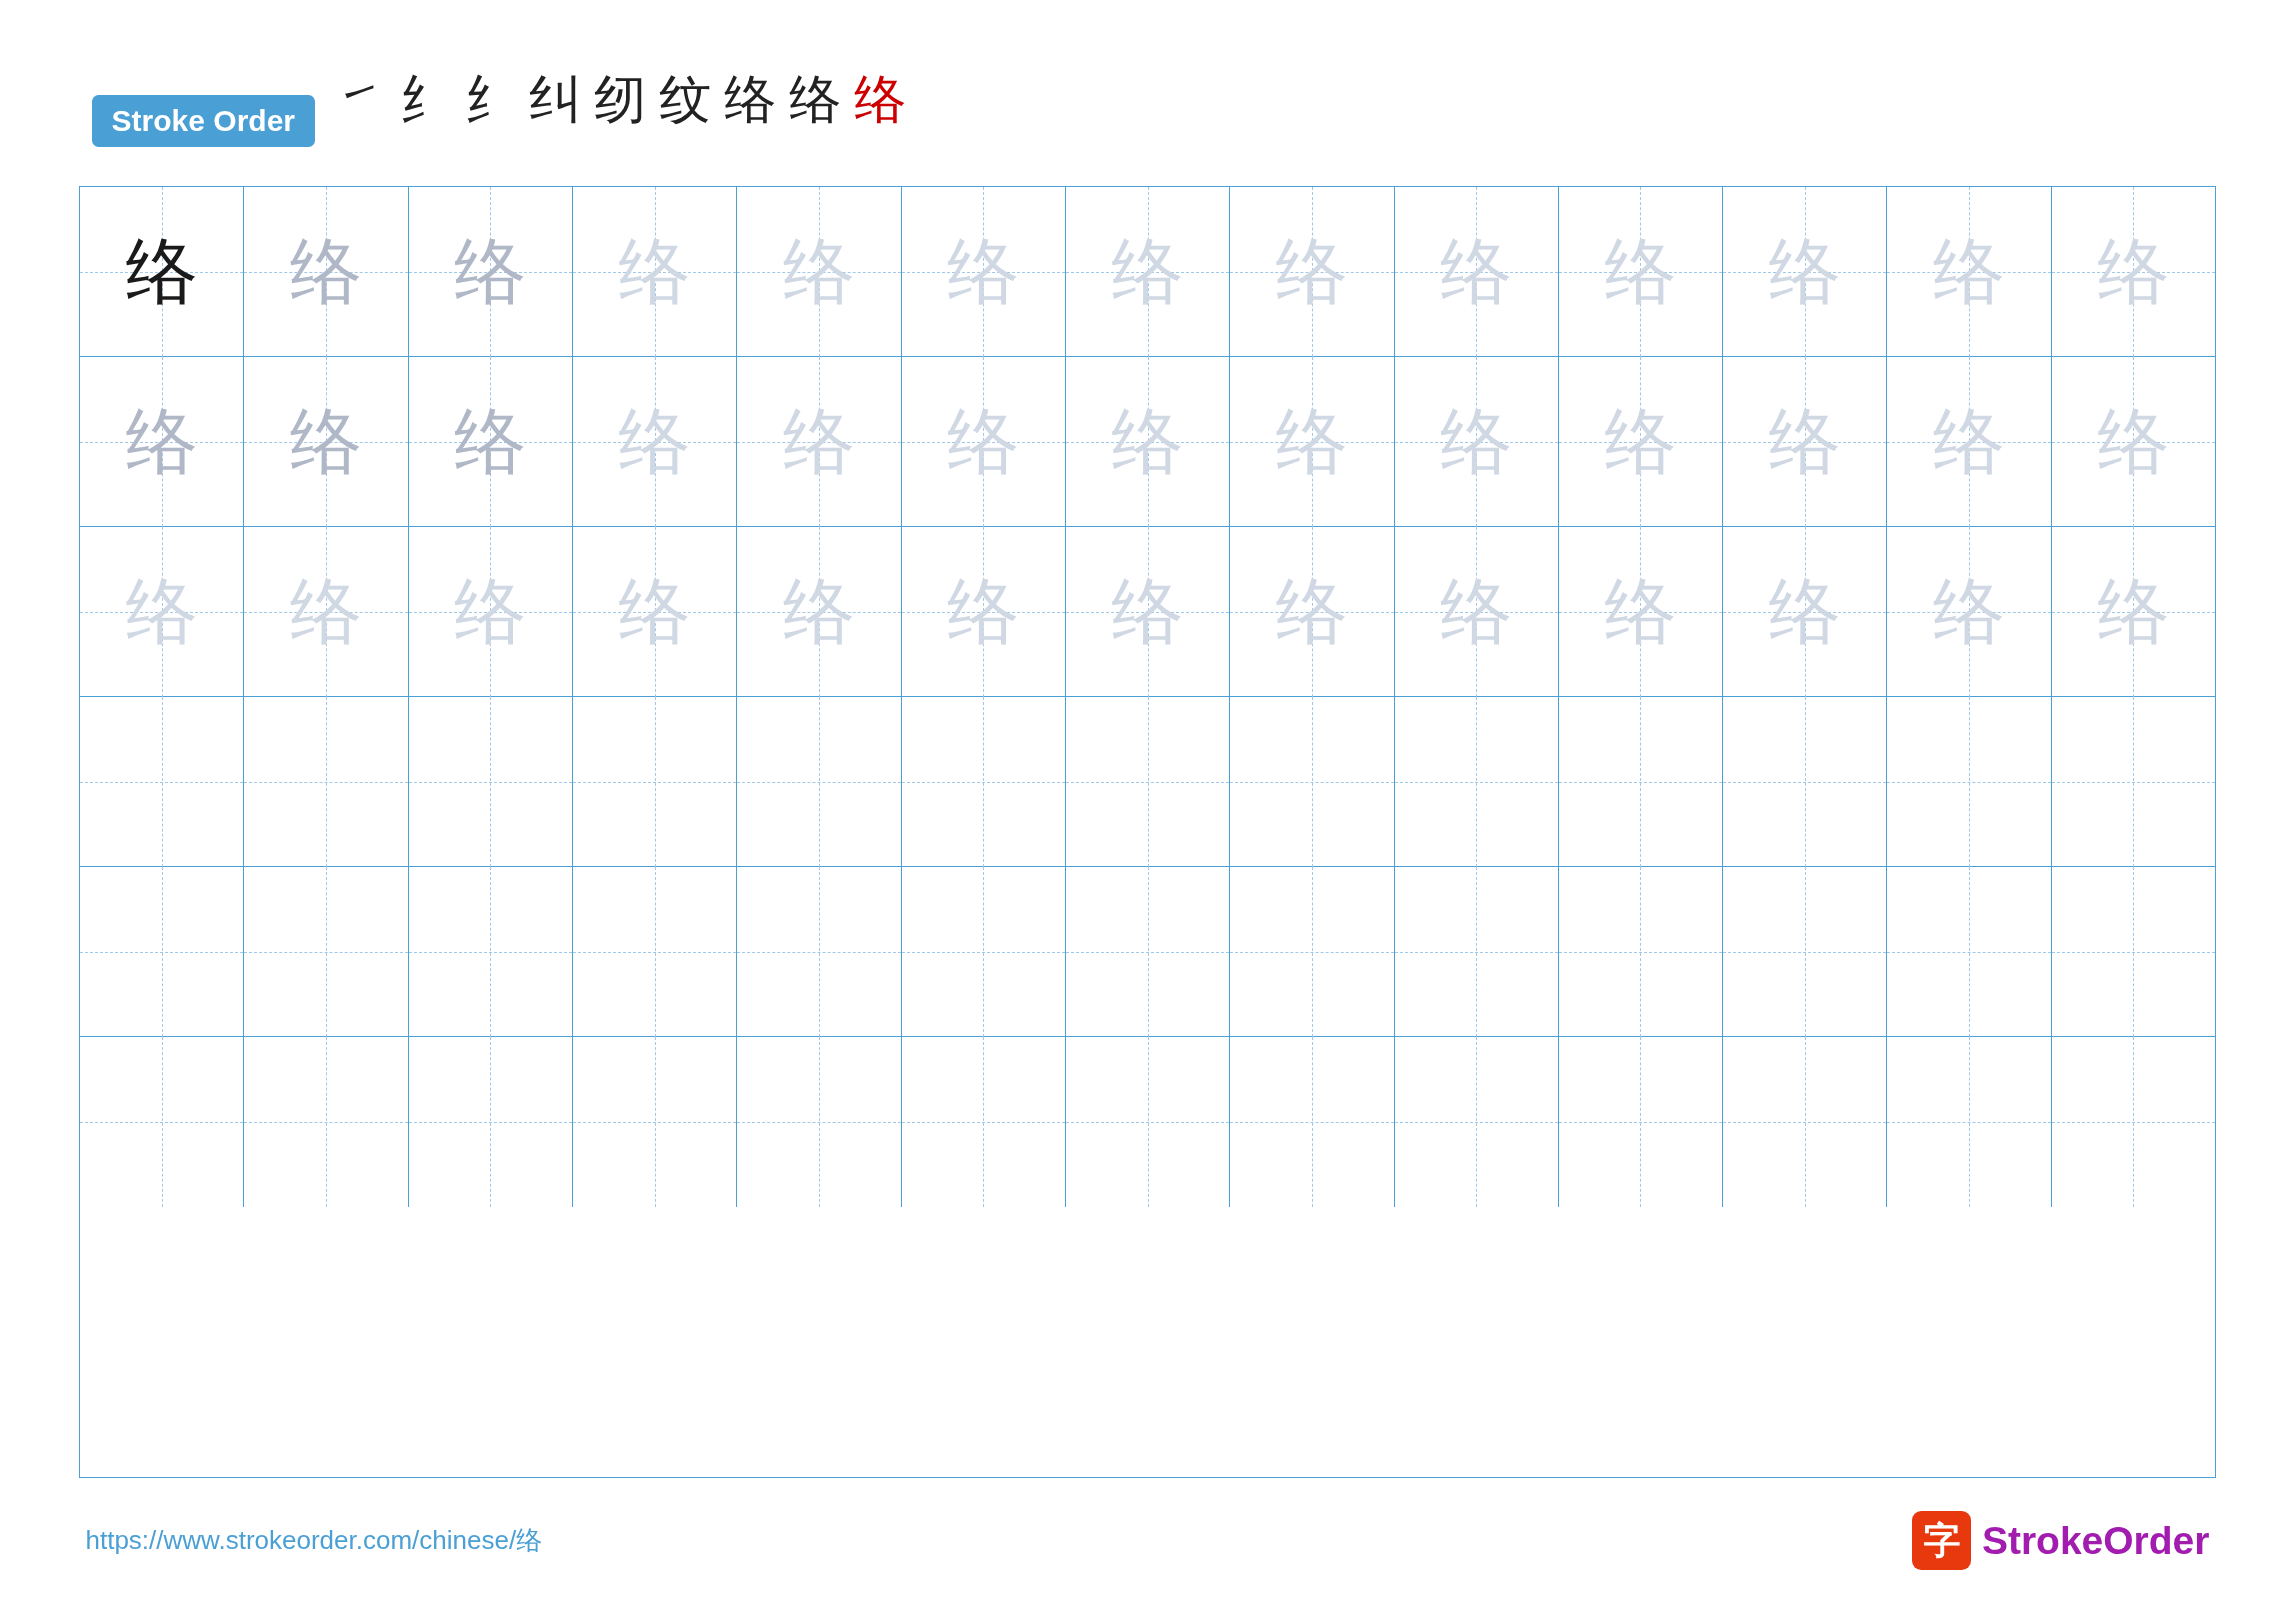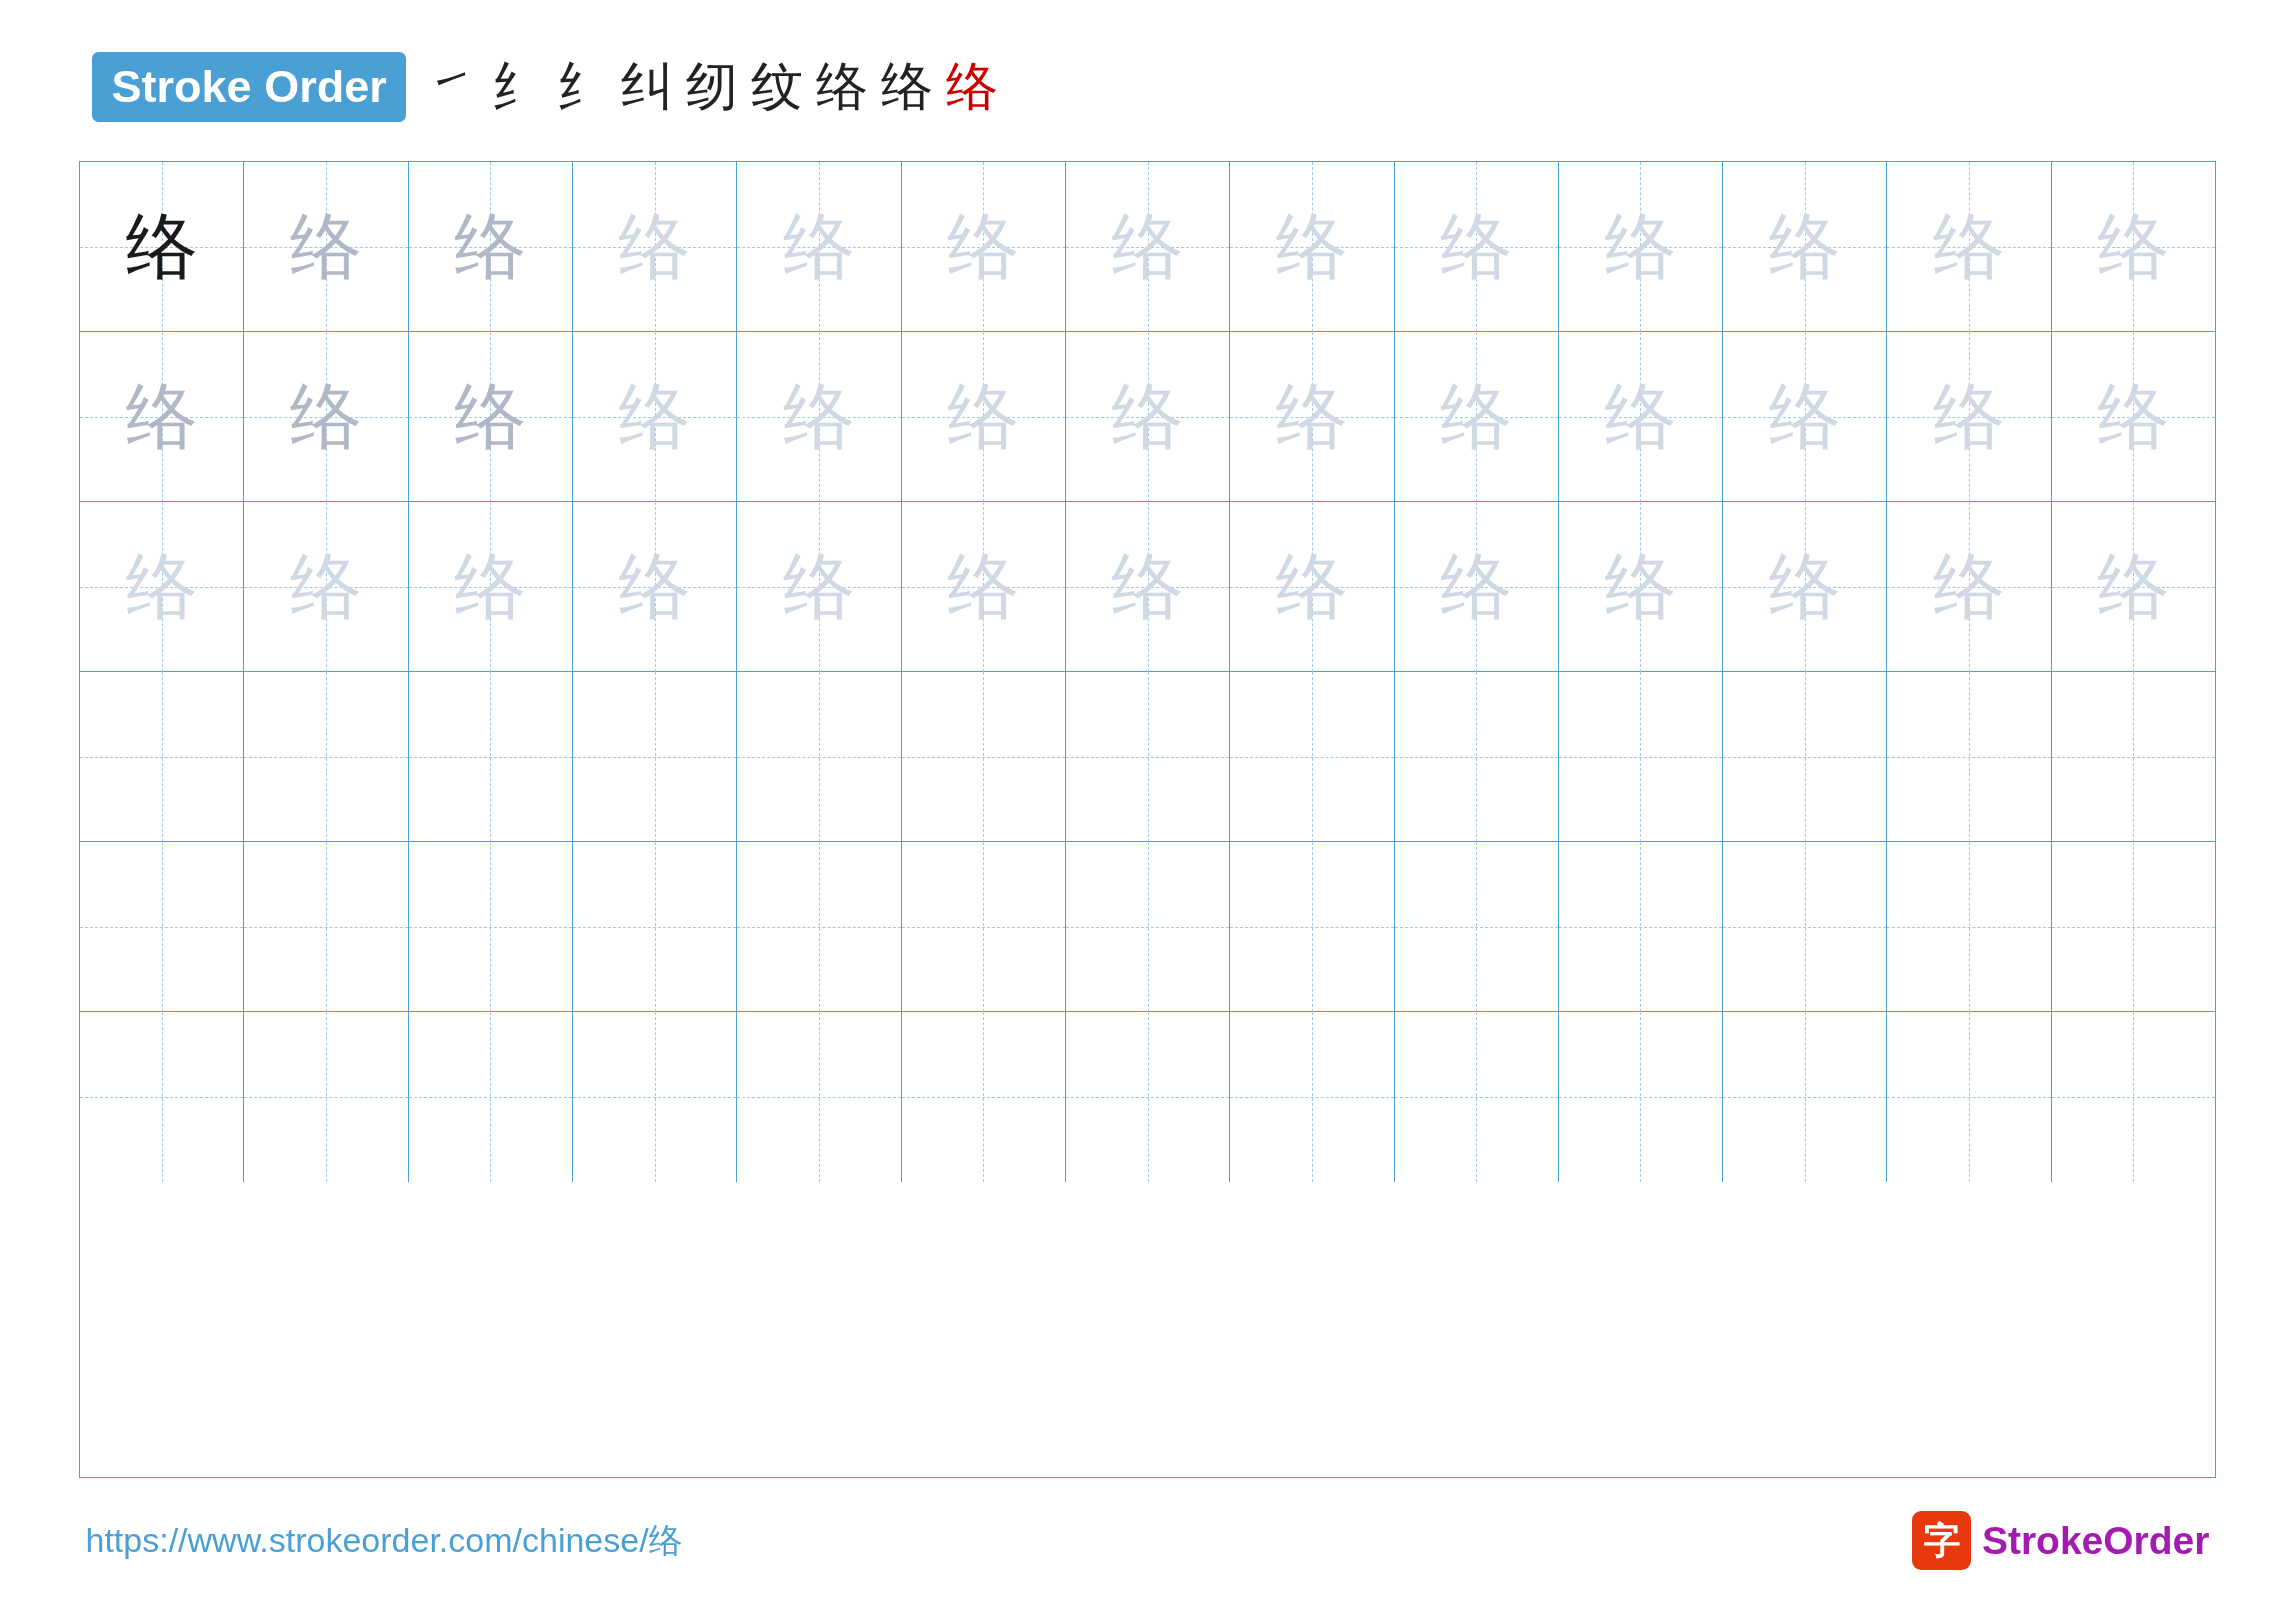--- a/index.html
+++ b/index.html
@@ -35,25 +35,26 @@
       align-items: center;
       gap: 19.6px;
       margin-bottom: 39px;
       width: 100%;
       padding-left: 13px;
     }
 
     .stroke-order-badge {
       background: #4a9fd4;
       color: white;
-      font-size: 45px;
+      font-size: 30px;
       font-weight: bold;
       padding: 9.2px 19.6px;
       border-radius: 6.5px;
       white-space: nowrap;
+      margin-top: 43px;
     }
 
     .stroke-steps {
       display: flex;
       align-items: center;
       gap: 13px;
     }
 
     .stroke-step {
       font-size: 52px;
@@ -138,21 +139,21 @@
     .footer {
       width: 100%;
       display: flex;
       justify-content: space-between;
       align-items: center;
       margin-top: 33px;
       padding: 0 6.5px;
     }
 
     .footer-url {
-      font-size: 34px;
+      font-size: 26px;
       color: #4a9fd4;
       text-decoration: none;
     }
 
     .footer-logo {
       display: flex;
       align-items: center;
       gap: 10.5px;
     }
 

